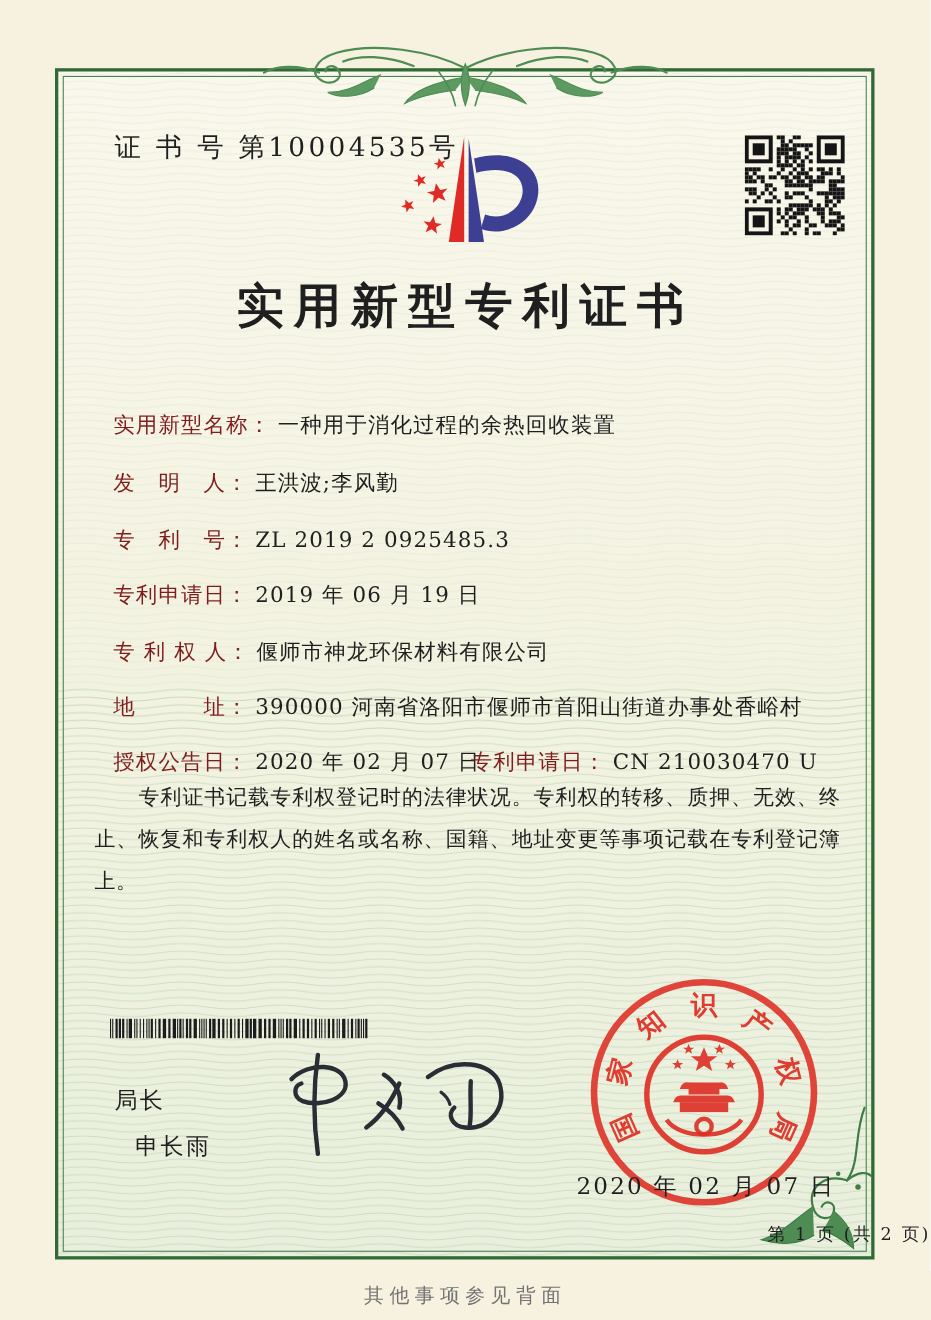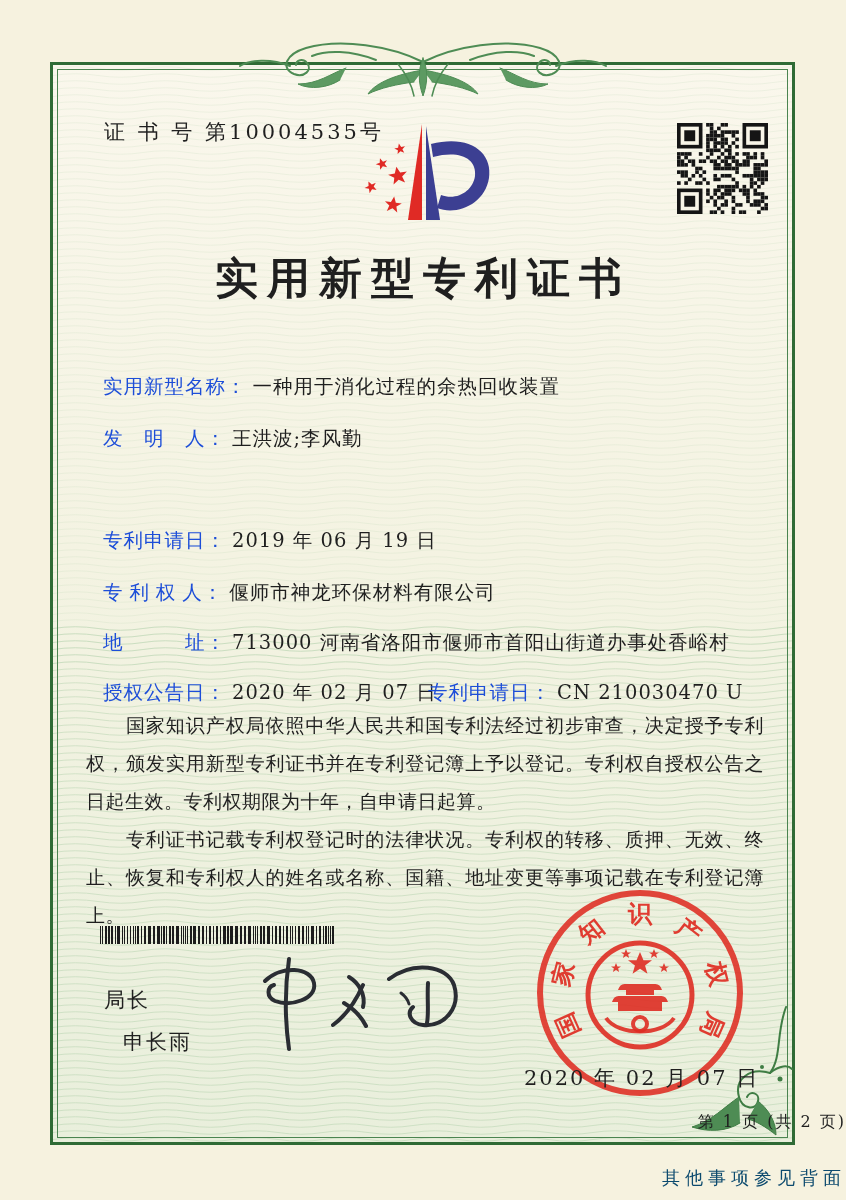--- a/index.html
+++ b/index.html
@@ -14,27 +14,27 @@
   
   #frame-outer{position:absolute; left:50px; top:62px; width:745px; height:1083px;
     border:3px solid #2f6b35; box-sizing:border-box;}
   #frame-inner{position:absolute; left:57px; top:69px; width:731px; height:1069px;
     border:1.5px solid #4b8450; box-sizing:border-box;}
   
   #flourish{position:absolute; left:0; top:24px; width:846px; height:84px;}
   
   #corner-ornament{position:absolute; left:688px; top:1005px; width:105px; height:138px;}
   .txt{position:absolute; white-space:nowrap;}
-  #cert-no{left:104px; top:118px; font-size:21px; letter-spacing:3px;}
+  #cert-no{left:104px; top:118px; font-size:24px; letter-spacing:3px;}
   #logo{position:absolute; left:345px; top:110px; width:155px; height:122px;}
   #qr{position:absolute; left:677px; top:123px; width:91px; height:91px;}
   #title{left:0; top:250px; width:846px; text-align:center; font-size:43px;
     font-weight:bold; letter-spacing:9px;}
   .field-row{position:absolute; left:103px; font-size:19.5px; letter-spacing:1px;}
-  .field-label{color:#1d4ed8;font-family:Liberation Serif, serif;}
+  .field-label{color:#7f1d1d;}
   .field-value{margin-left:6px;}
   #row-grant-no{position:absolute; left:428px; font-size:19.5px; letter-spacing:1px;}
   #body-text{position:absolute; left:86px; top:706px; width:678px;
     font-size:19px; line-height:38px; text-align:justify; letter-spacing:0.5px;}
   #body-text p{margin:0; text-indent:2.1em;}
   #barcode{position:absolute; left:100px; top:926px; width:235px; height:18px;}
   #director-label{left:104px; top:986px; font-size:21px; letter-spacing:2px;}
   #director-name{left:104px; top:1028px; font-size:21px; letter-spacing:2px;margin-left:19px;}
   #signature{position:absolute; left:225px; top:945px; width:250px; height:118px;}
   
@@ -42,21 +42,21 @@
   #seal-ring{position:absolute; left:0; top:0; width:194px; height:194px;
     border:6px solid rgba(222,44,34,.88); border-radius:50%;}
   #seal-chars{position:absolute; left:103px; top:103px; width:0; height:0;}
   #seal-chars span{position:absolute; left:-14px; top:-14px; width:28px; height:28px;
     font-family:"DejaVu Sans","Liberation Sans",sans-serif;
     font-size:24px; font-weight:bold; color:rgba(222,44,34,.92);
     text-align:center; line-height:28px;}
   #emblem{position:absolute; left:43px; top:48px; width:120px; height:114px;}
   #seal-date{left:524px; top:1064px; font-size:21px; letter-spacing:2px; z-index:5;}
   #page-info{left:0; top:1112px; width:846px; text-align:right; font-size:16px; letter-spacing:2px;}
-  #back-note{left:0; top:1166px; width:846px; text-align:right; font-size:18px; letter-spacing:5px; color:#0c4a6e;}
+  #back-note{left:0; top:1166px; width:846px; text-align:center; font-size:18px; letter-spacing:5px; color:#737373;}
 </style>
 </head>
 <body>
 
 <div id="page">
 
   <svg id="waves" viewBox="0 0 739 1077" preserveAspectRatio="none">
     <defs>
       <linearGradient id="paperGrad" x1="0" y1="0" x2="0" y2="1">
         <stop offset="0%" stop-color="#faf7ec"></stop>
@@ -357,38 +357,40 @@
     </svg>
 
   <div class="txt" id="title">实用新型专利证书</div>
 
   <div class="field-row" style="top:373px">
     <span class="field-label">实用新型名称：</span><span class="field-value">一种用于消化过程的余热回收装置</span>
   </div>
   <div class="field-row" style="top:425px">
     <span class="field-label">发　明　人：</span><span class="field-value">王洪波;李风勤</span>
   </div>
+  <div class="field-row" style="top:477px">
+    <span class="field-label">专　利　号：</span><span class="field-value">ZL 2019 2 0925485.3</span>
+  </div>
   <div class="field-row" style="top:527px">
     <span class="field-label">专利申请日：</span><span class="field-value">2019 年 06 月 19 日</span>
   </div>
   <div class="field-row" style="top:579px">
     <span class="field-label">专 利 权 人：</span><span class="field-value">偃师市神龙环保材料有限公司</span>
   </div>
   <div class="field-row" style="top:629px">
-    <span class="field-label">地　　　址：</span><span class="field-value">713000 河南省洛阳市偃师市首阳山街道办事处香峪村</span>
+    <span class="field-label">地　　　址：</span><span class="field-value">390000 河南省洛阳市偃师市首阳山街道办事处香峪村</span>
   </div>
   <div class="field-row" style="top:679px">
     <span class="field-label">授权公告日：</span><span class="field-value">2020 年 02 月 07 日</span>
   </div>
   <div id="row-grant-no" style="top:679px">
     <span class="field-label">专利申请日：</span><span class="field-value">CN 210030470 U</span>
   </div>
 
   <div id="body-text">
-    <p>国家知识产权局依照中华人民共和国专利法经过初步审查，决定授予专利权，颁发实用新型专利证书并在专利登记簿上予以登记。专利权自授权公告之日起生效。专利权期限为十年，自申请日起算。</p>
     <p>专利证书记载专利权登记时的法律状况。专利权的转移、质押、无效、终止、恢复和专利权人的姓名或名称、国籍、地址变更等事项记载在专利登记簿上。</p>
   </div>
 
   <svg id="barcode" viewBox="0 0 235 18" preserveAspectRatio="none">
       <rect x="0" y="0" width="1" height="18" fill="#1c1c1c"></rect>
       <rect x="2" y="0" width="1" height="18" fill="#1c1c1c"></rect>
       <rect x="5" y="0" width="2" height="18" fill="#1c1c1c"></rect>
       <rect x="8" y="0" width="2" height="18" fill="#1c1c1c"></rect>
       <rect x="11" y="0" width="2" height="18" fill="#1c1c1c"></rect>
       <rect x="15" y="0" width="1" height="18" fill="#1c1c1c"></rect>

